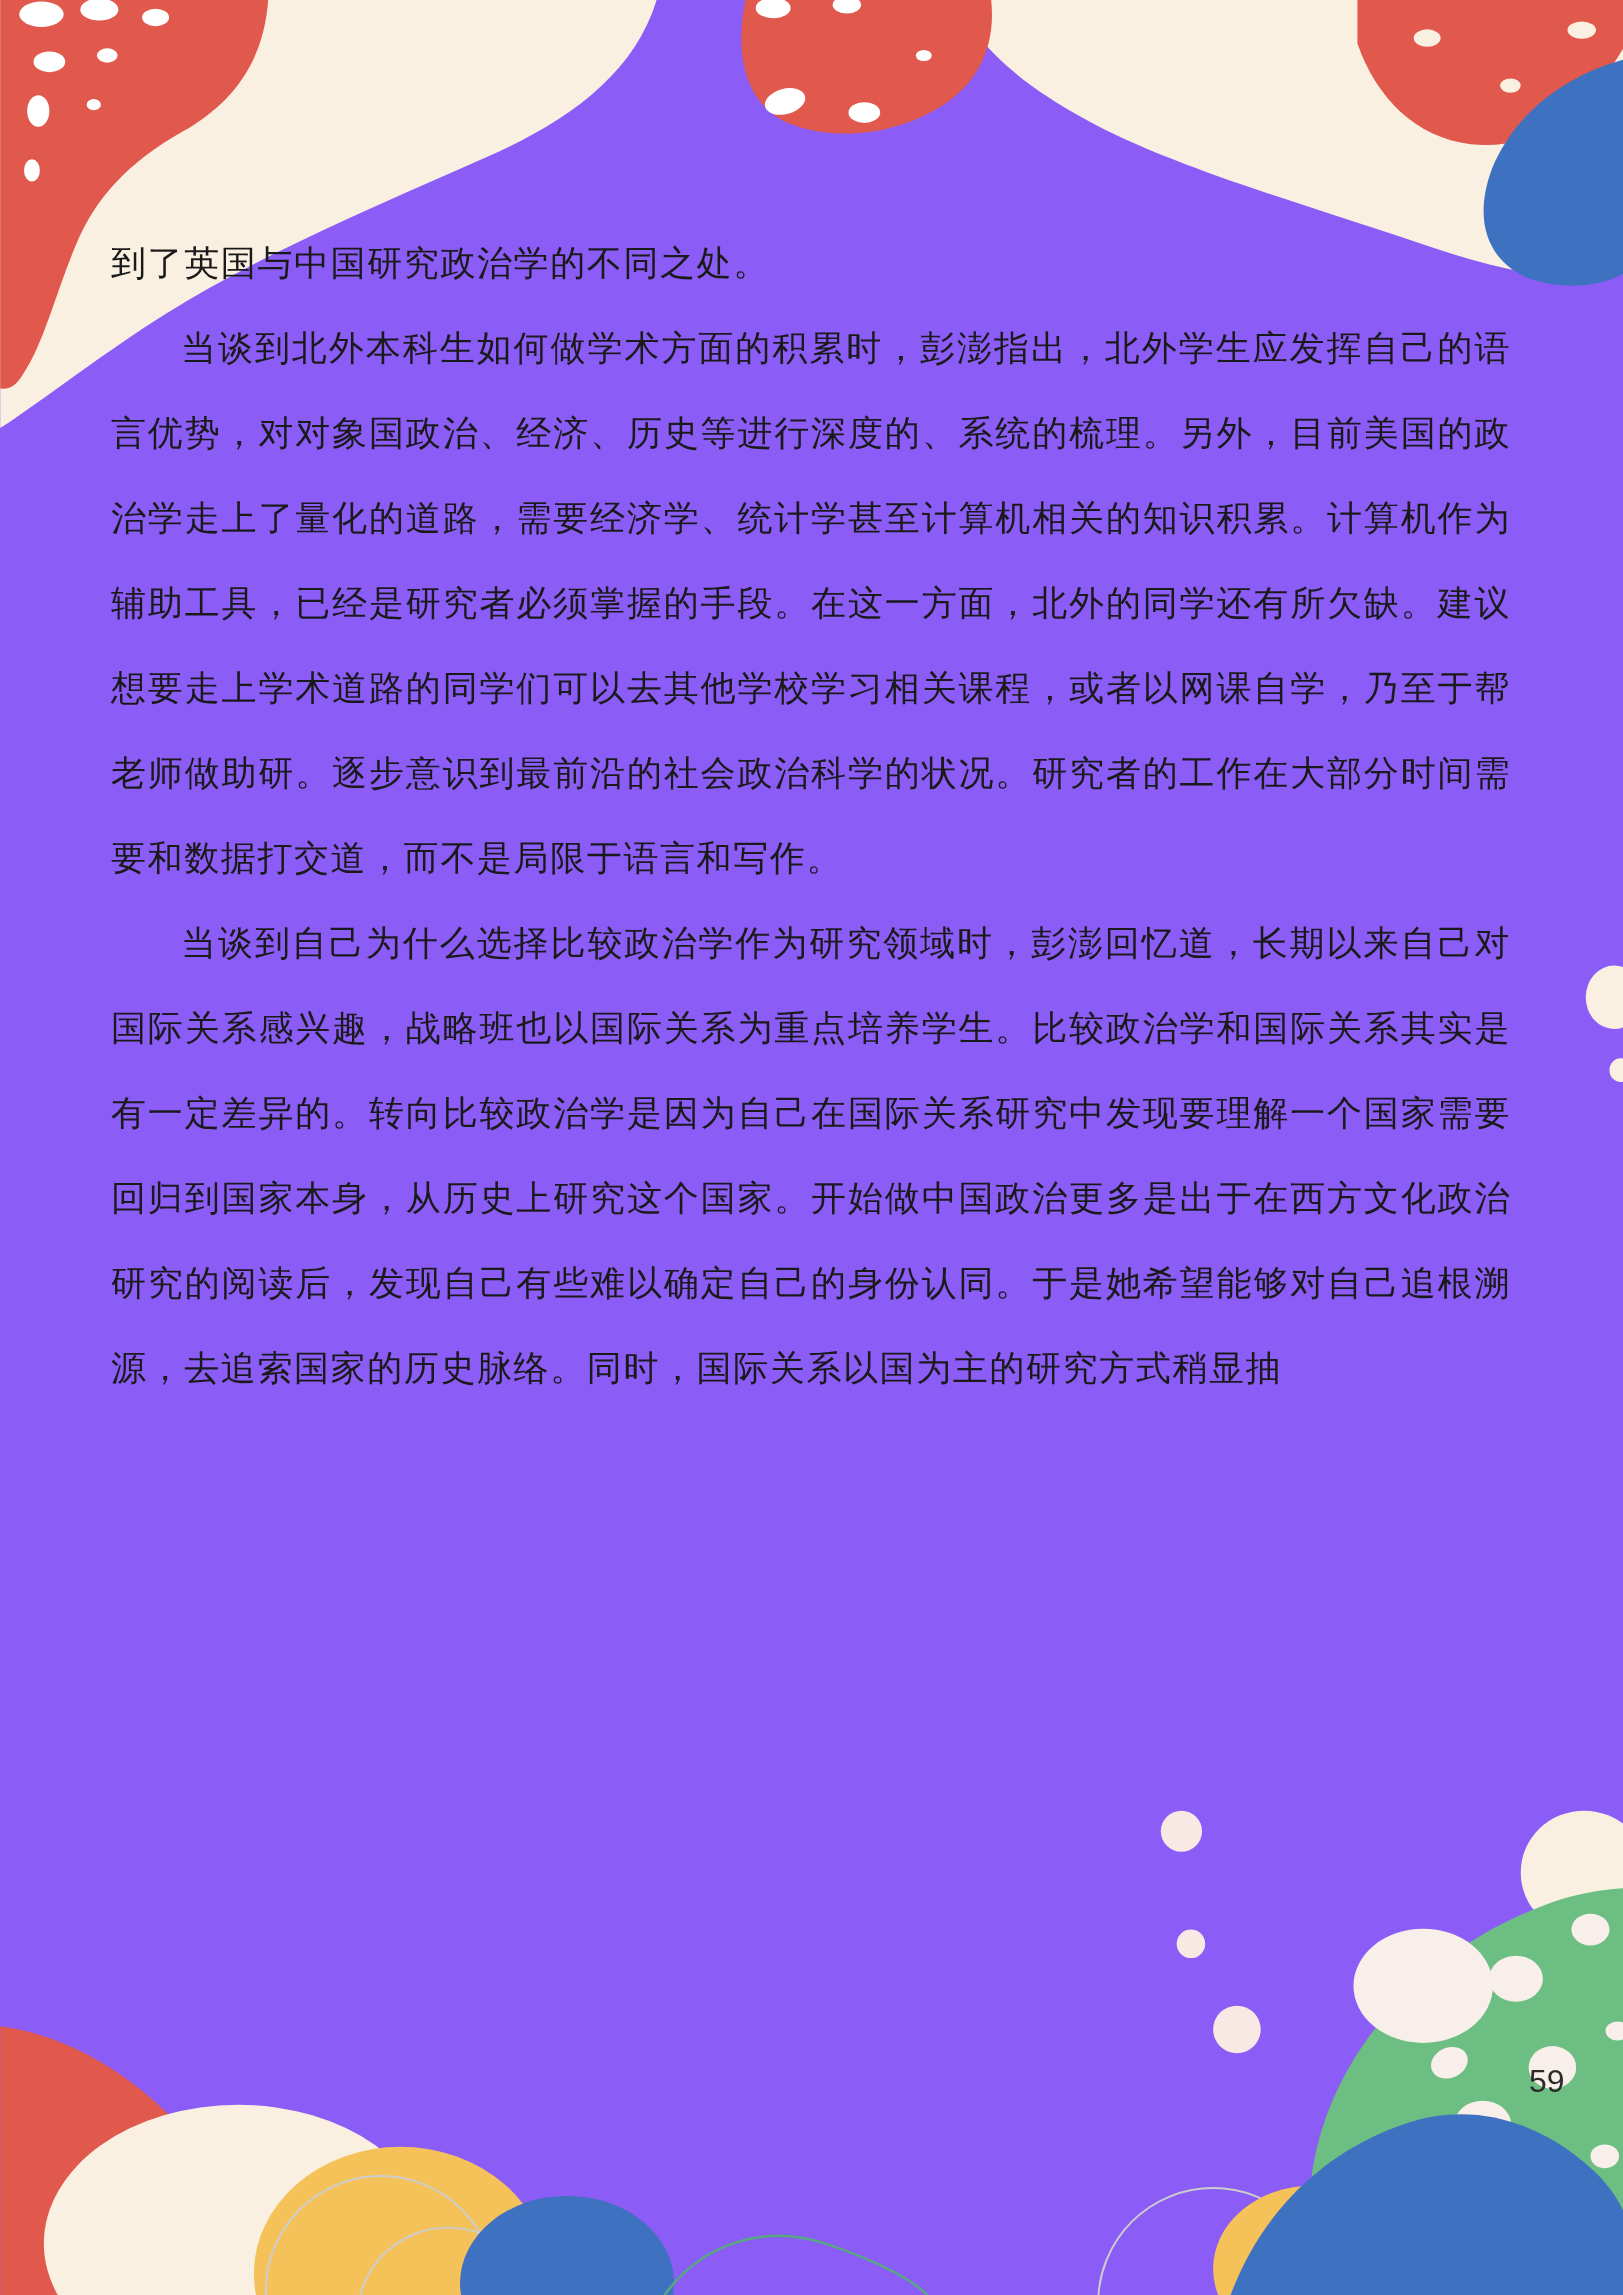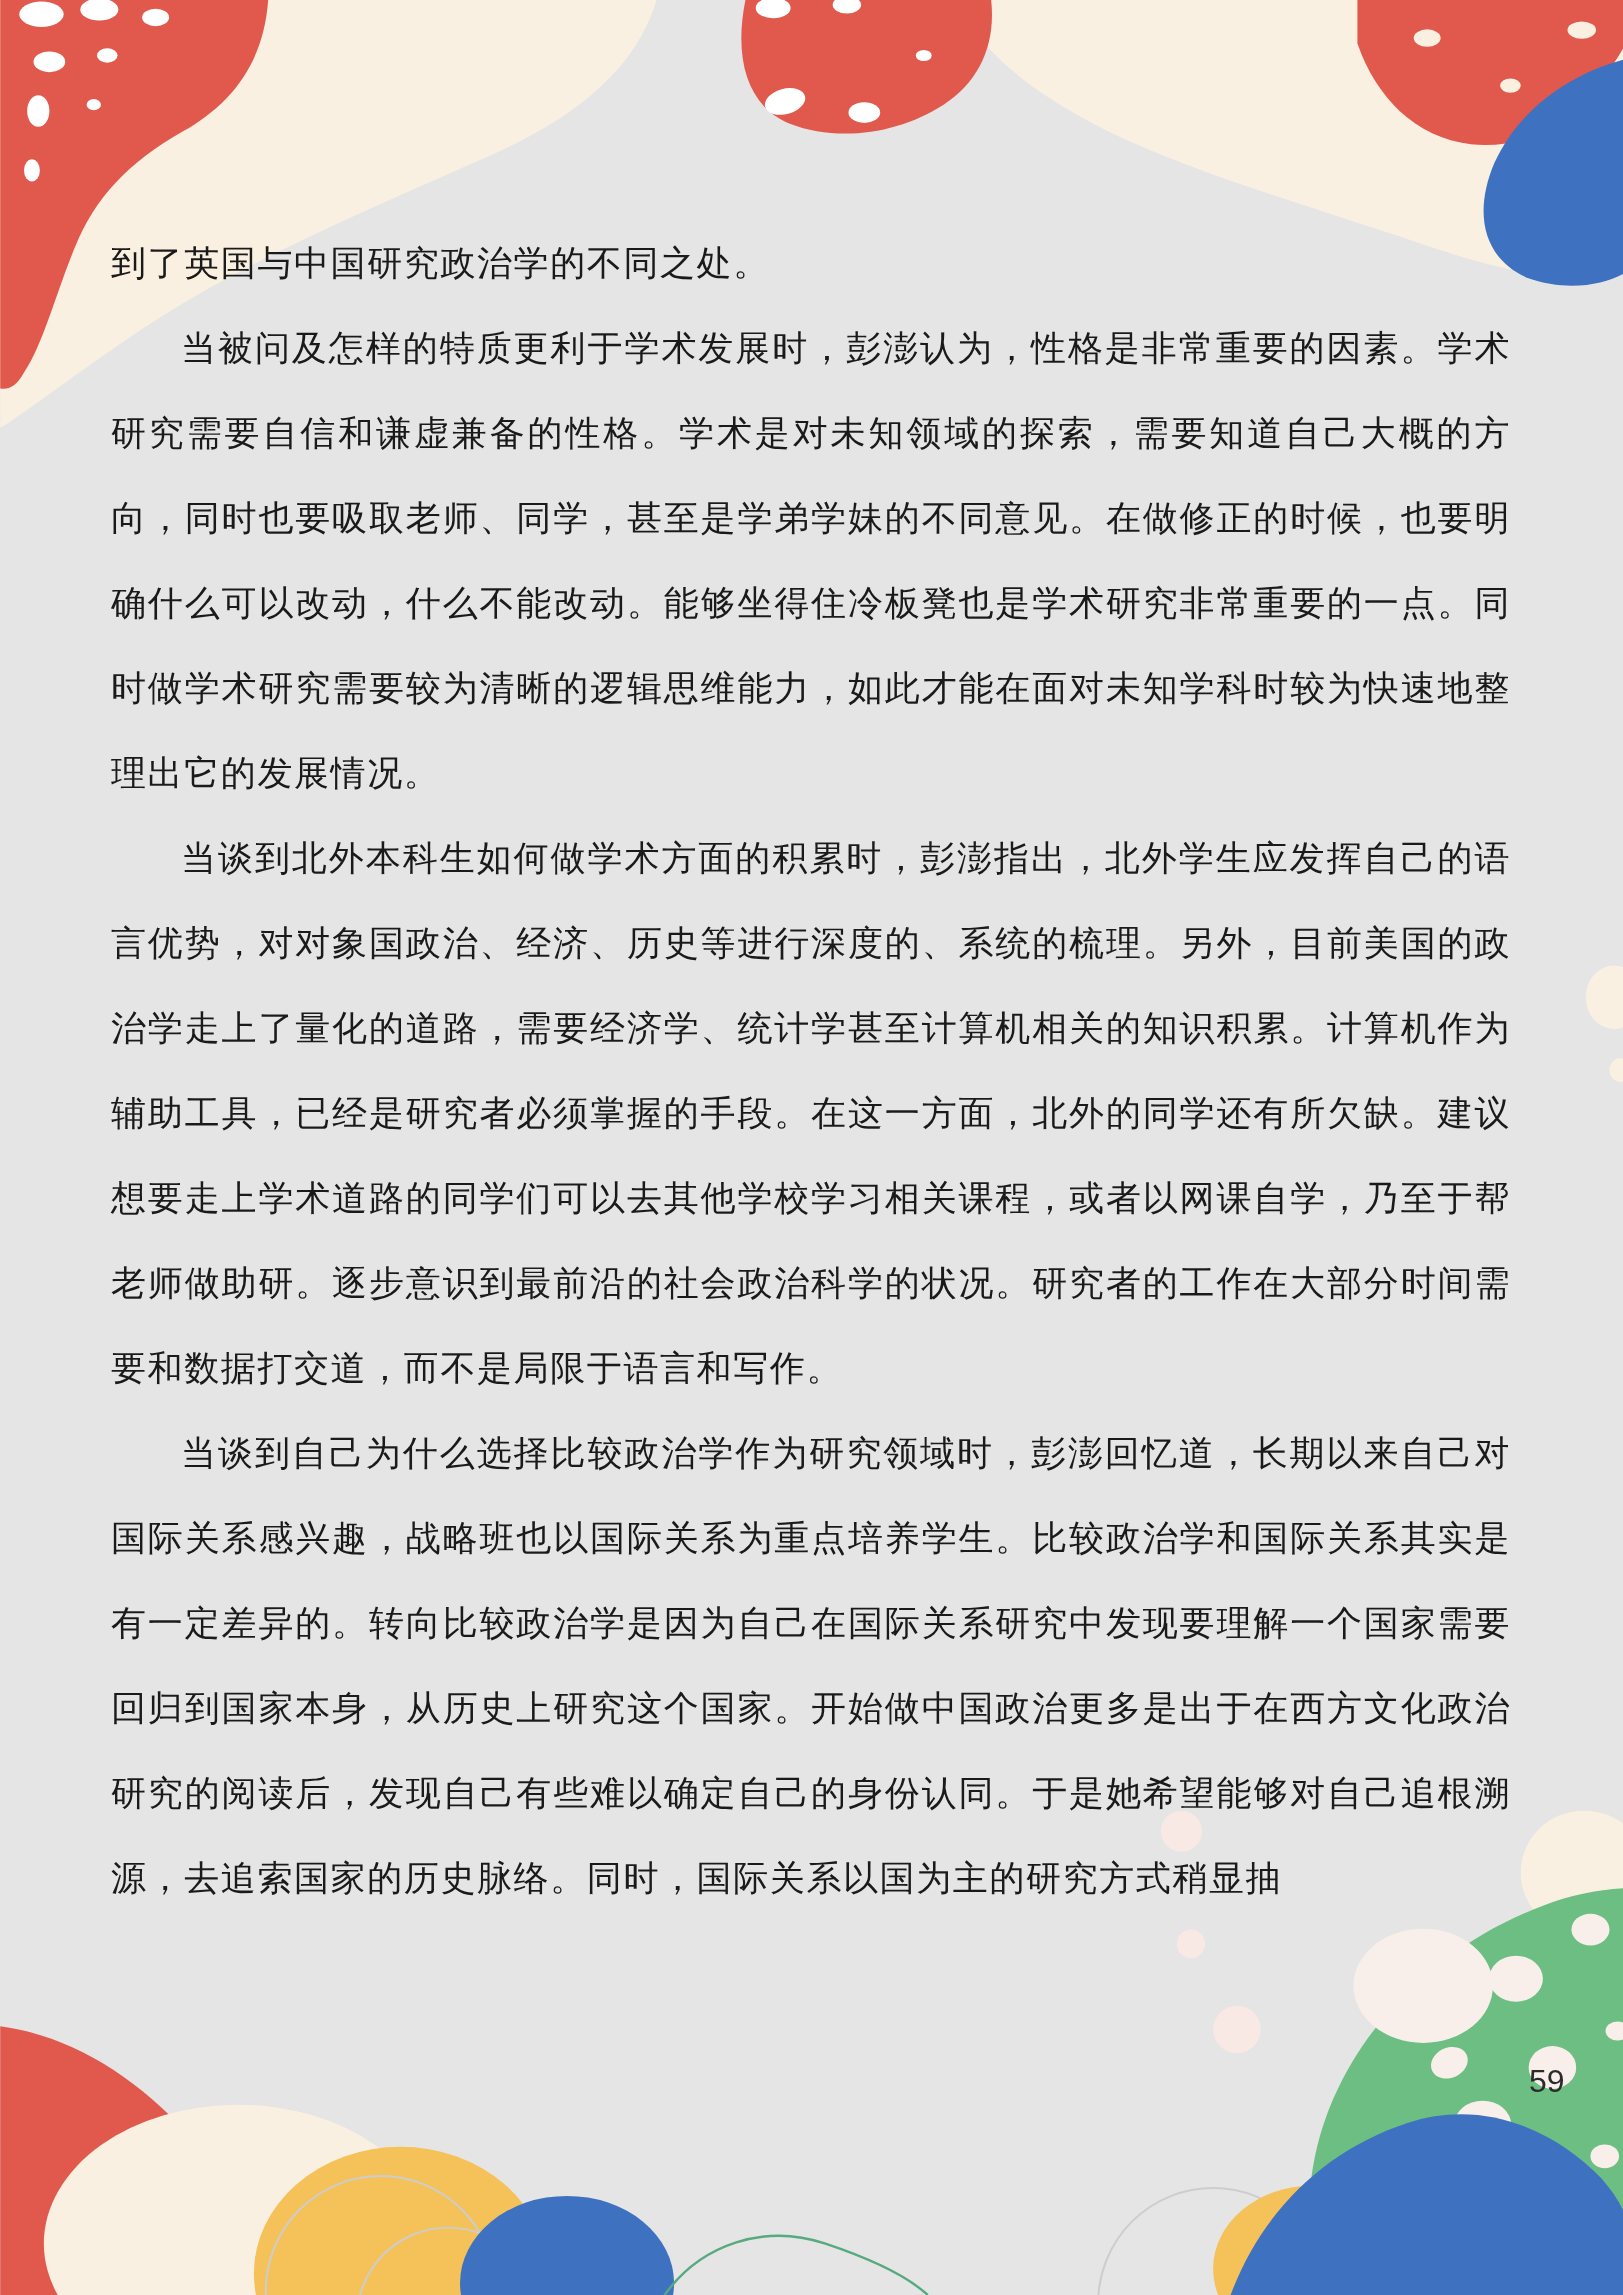--- a/index.html
+++ b/index.html
@@ -1,20 +1,20 @@
 <!DOCTYPE html>
 <html style="font-size:12.7px"><head>
 <meta charset="utf-8">
 <style>
   html, body { margin: 0; padding: 0; background: #ffffff; }
   .page {
     position: relative;
     width: 1624px;
     height: 2295px;
-    background: #e5e5e5;
+    background: #8b5cf6;
     overflow: hidden;
     font-family: "Liberation Sans", sans-serif;
   }
   .decor {
     position: absolute;
     left: 0; top: 0;
     width: 1624px; height: 2295px;
     pointer-events: none;
   }
   .text-block {
@@ -112,21 +112,20 @@
       <ellipse cx="1760" cy="2770" rx="26" ry="20"></ellipse>
       <ellipse cx="2024" cy="2720" rx="18" ry="15"></ellipse>
       <ellipse cx="1940" cy="2760" rx="14" ry="11"></ellipse>
     </g>
     <ellipse fill="#F5C159" cx="1655" cy="2862" rx="125" ry="105"></ellipse>
     <path fill="#3E72C1" d="M1552,2895 C1592,2788 1672,2712 1775,2678 C1872,2646 1962,2688 2020,2748 C2032,2762 2042,2776 2048,2790 L2048,2895 Z"></path>
   </svg>
 
   <div class="text-block">
     <p>到了英国与中国研究政治学的不同之处。</p>
-    <p class="indent">当被问及怎样的特质更利于学术发展时，彭澎认为，性格是非常重要的因素。学术研究需要自信和谦虚兼备的性格。学术是对未知领域的探索，需要知道自己大概的方向，同时也要吸取老师、同学，甚至是学弟学妹的不同意见。在做修正的时候，也要明确什么可以改动，什么不能改动。能够坐得住冷板凳也是学术研究非常重要的一点。同时做学术研究需要较为清晰的逻辑思维能力，如此才能在面对未知学科时较为快速地整理出它的发展情况。</p>
     <p class="indent">当谈到北外本科生如何做学术方面的积累时，彭澎指出，北外学生应发挥自己的语言优势，对对象国政治、经济、历史等进行深度的、系统的梳理。另外，目前美国的政治学走上了量化的道路，需要经济学、统计学甚至计算机相关的知识积累。计算机作为辅助工具，已经是研究者必须掌握的手段。在这一方面，北外的同学还有所欠缺。建议想要走上学术道路的同学们可以去其他学校学习相关课程，或者以网课自学，乃至于帮老师做助研。逐步意识到最前沿的社会政治科学的状况。研究者的工作在大部分时间需要和数据打交道，而不是局限于语言和写作。</p>
     <p class="indent">当谈到自己为什么选择比较政治学作为研究领域时，彭澎回忆道，长期以来自己对国际关系感兴趣，战略班也以国际关系为重点培养学生。比较政治学和国际关系其实是有一定差异的。转向比较政治学是因为自己在国际关系研究中发现要理解一个国家需要回归到国家本身，从历史上研究这个国家。开始做中国政治更多是出于在西方文化政治研究的阅读后，发现自己有些难以确定自己的身份认同。于是她希望能够对自己追根溯源，去追索国家的历史脉络。同时，国际关系以国为主的研究方式稍显抽</p>
   </div>
 
   <div class="page-number">59</div>
 
 </div>
 
 
 </body></html>

